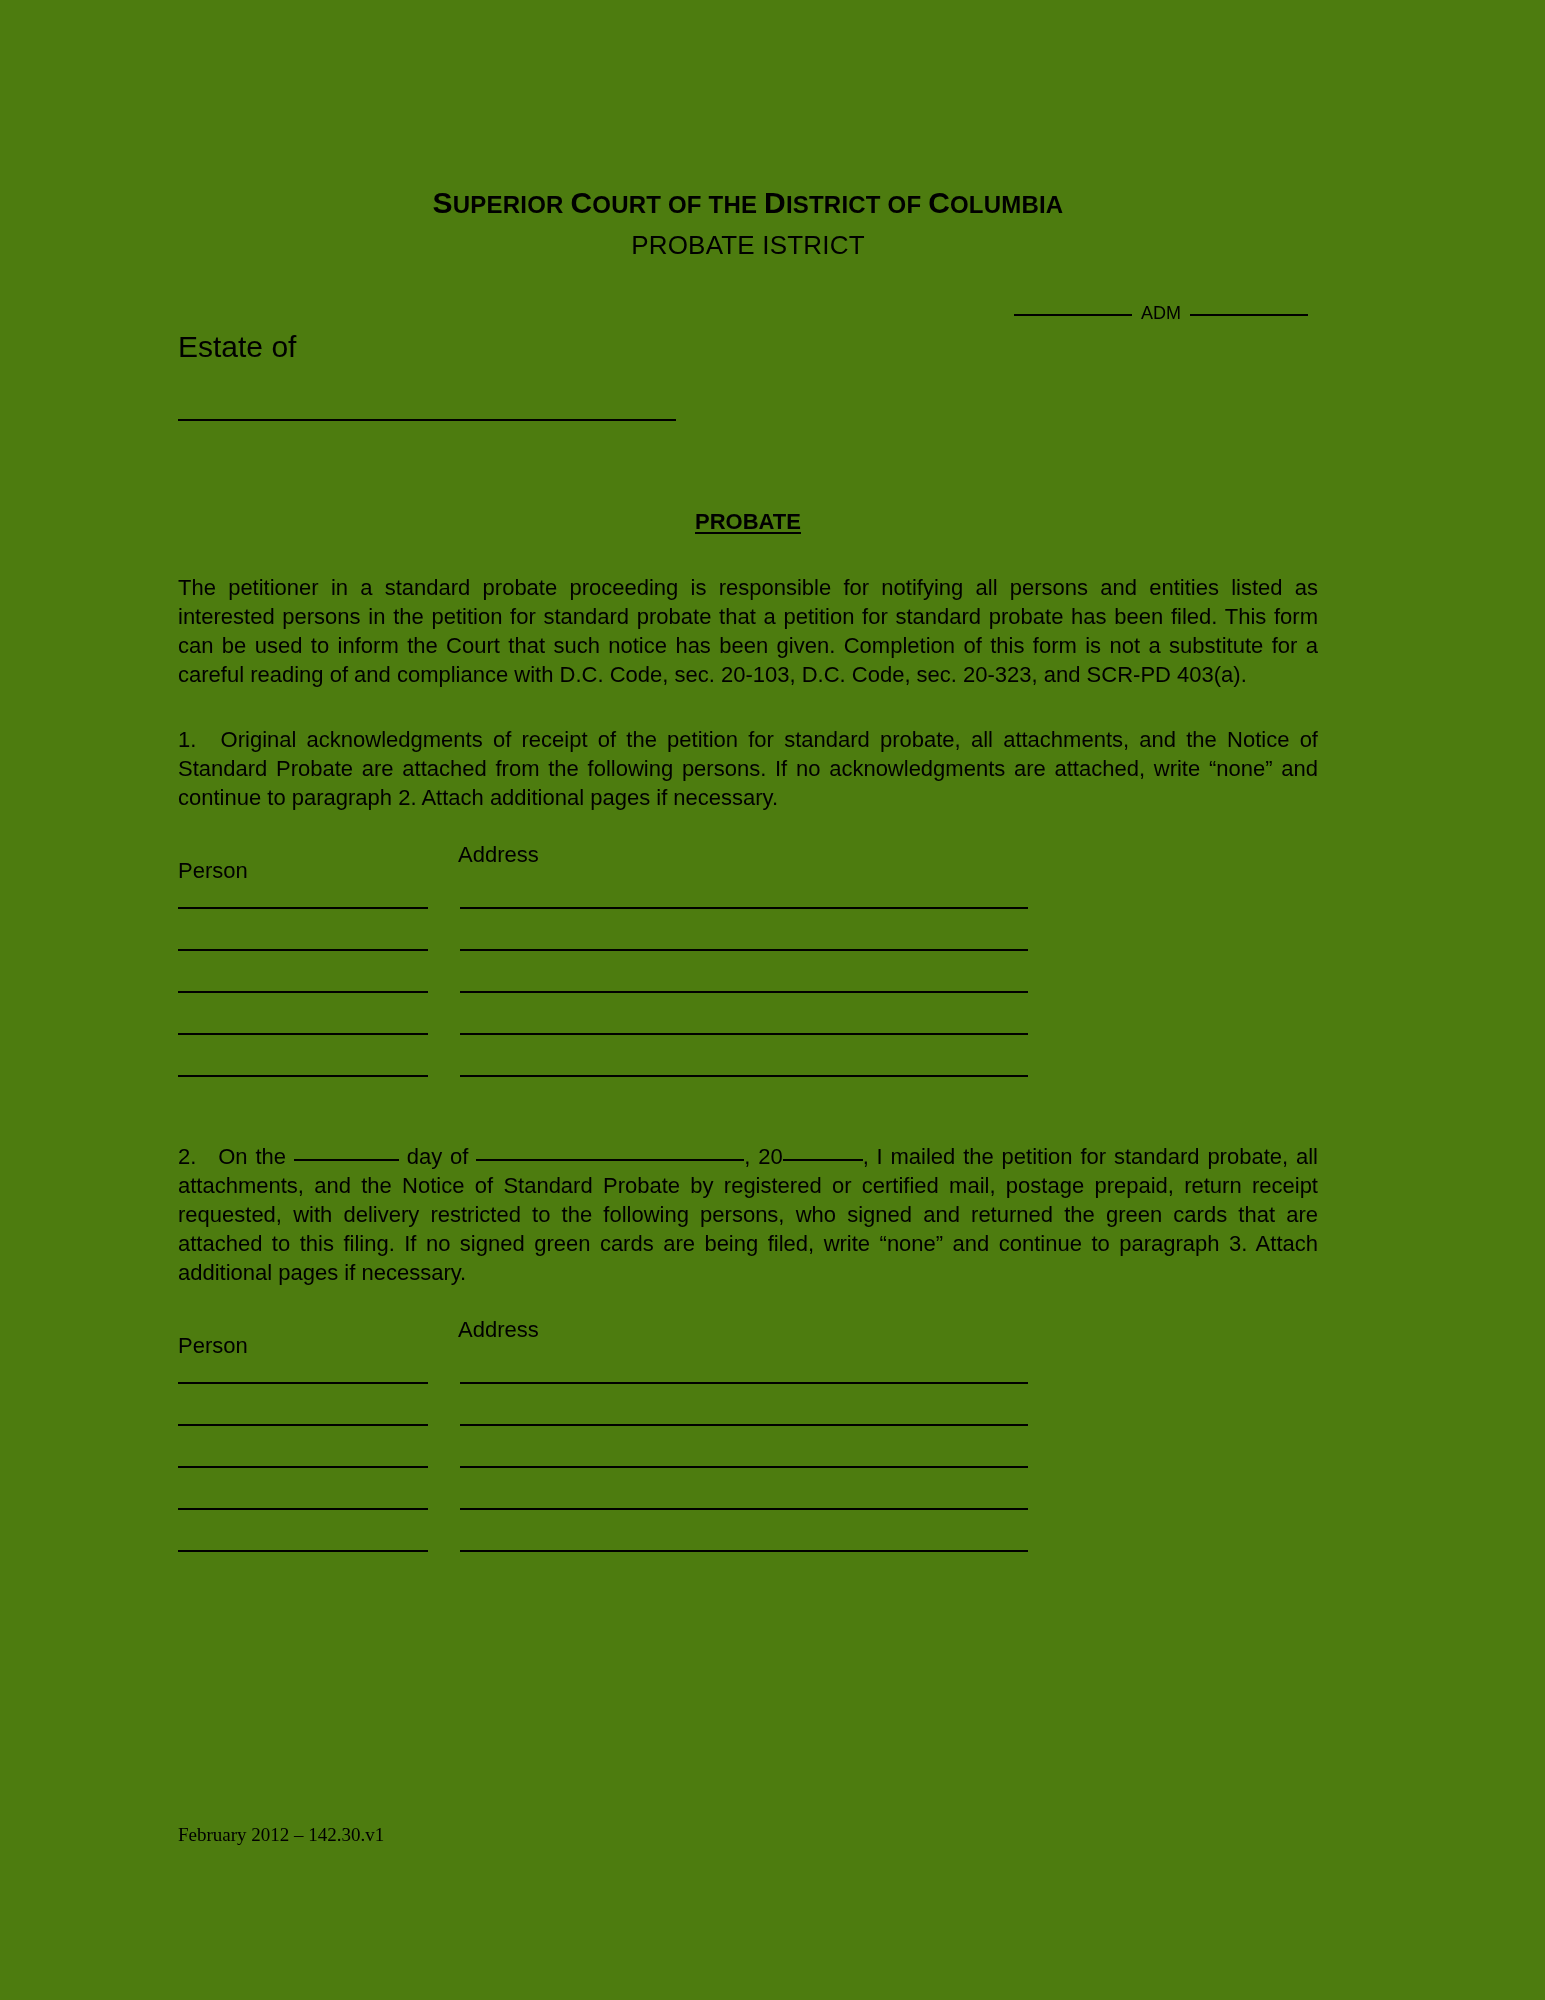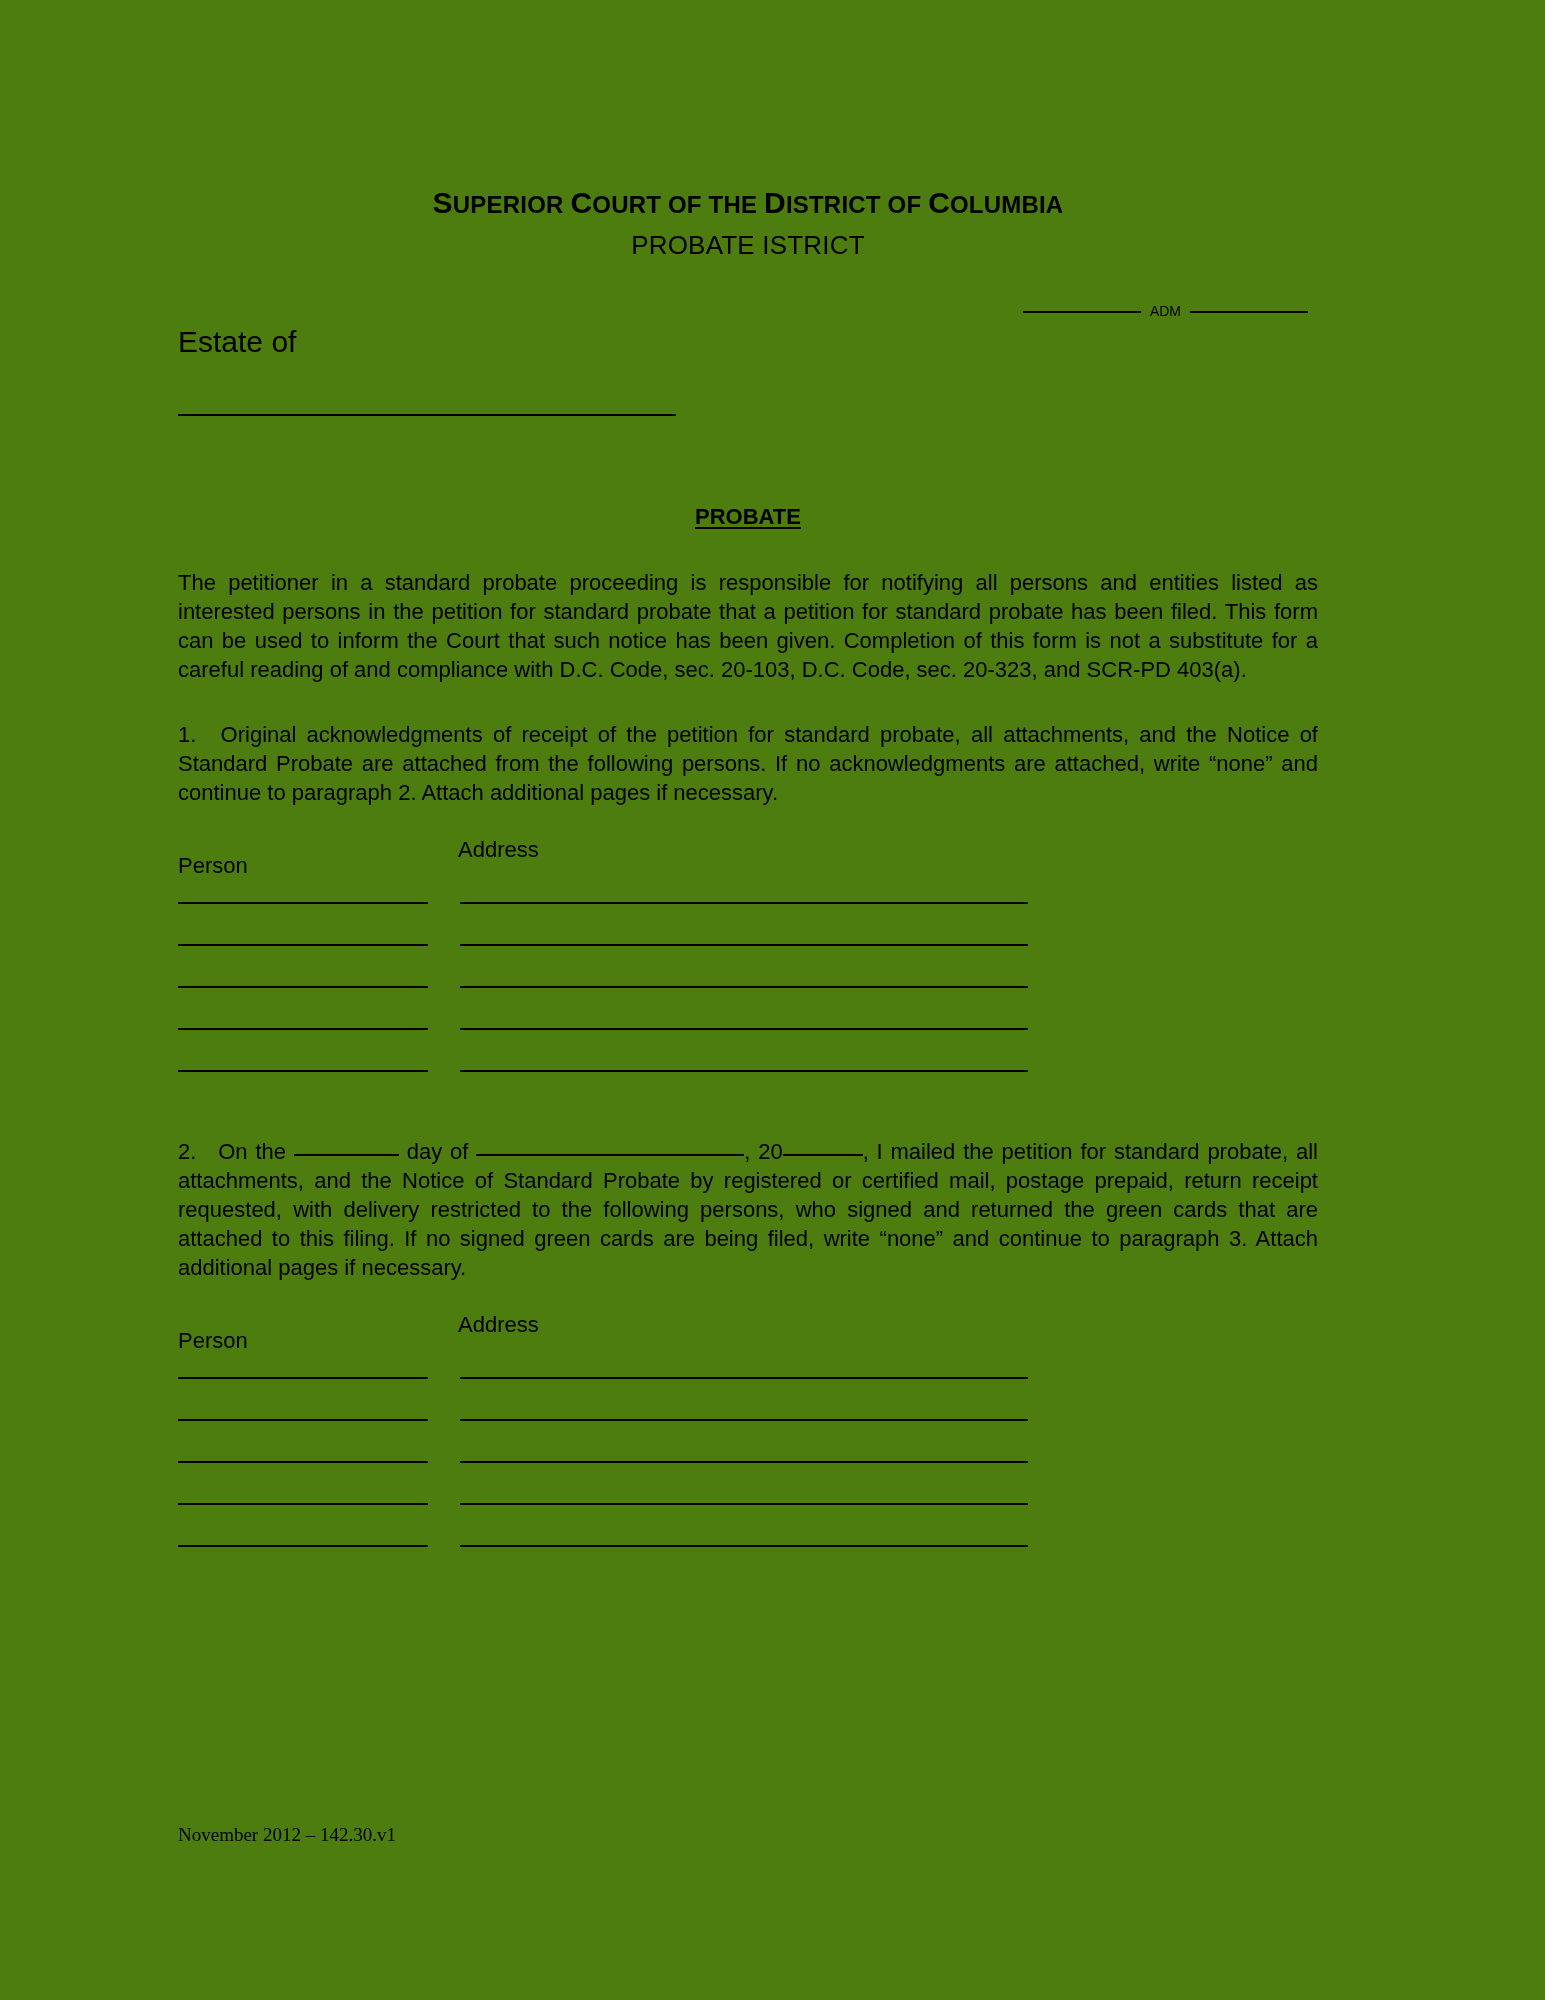--- a/index.html
+++ b/index.html
@@ -47,21 +47,21 @@
     text-align: center;
     font-size: 26px;
     margin-top: 9px;
     letter-spacing: 0.2px;
   }
 
   
   .case-line {
     margin-top: 42px;
     text-align: right;
-    font-size: 14px;
+    font-size: 18px;
     white-space: nowrap;
     padding-right: 10px;
   }
   .case-line .blank-s {
     display: inline-block;
     width: 118px;
     border-bottom: 2px solid #000;
     vertical-align: 3px;
   }
   .case-line .adm-label { margin: 0 9px; }
@@ -240,14 +240,14 @@
         <span class="lr-address"></span>
       </div>
       <div class="line-row">
         <span class="lr-person"></span>
         <span class="lr-address"></span>
       </div>
     </div>
 
   </div>
 
-  <div class="footer">November 2012 – 142.30.v1</div>
+  <div class="footer">February 2012 – 142.30.v1</div>
 </div>
 
 </body></html>

